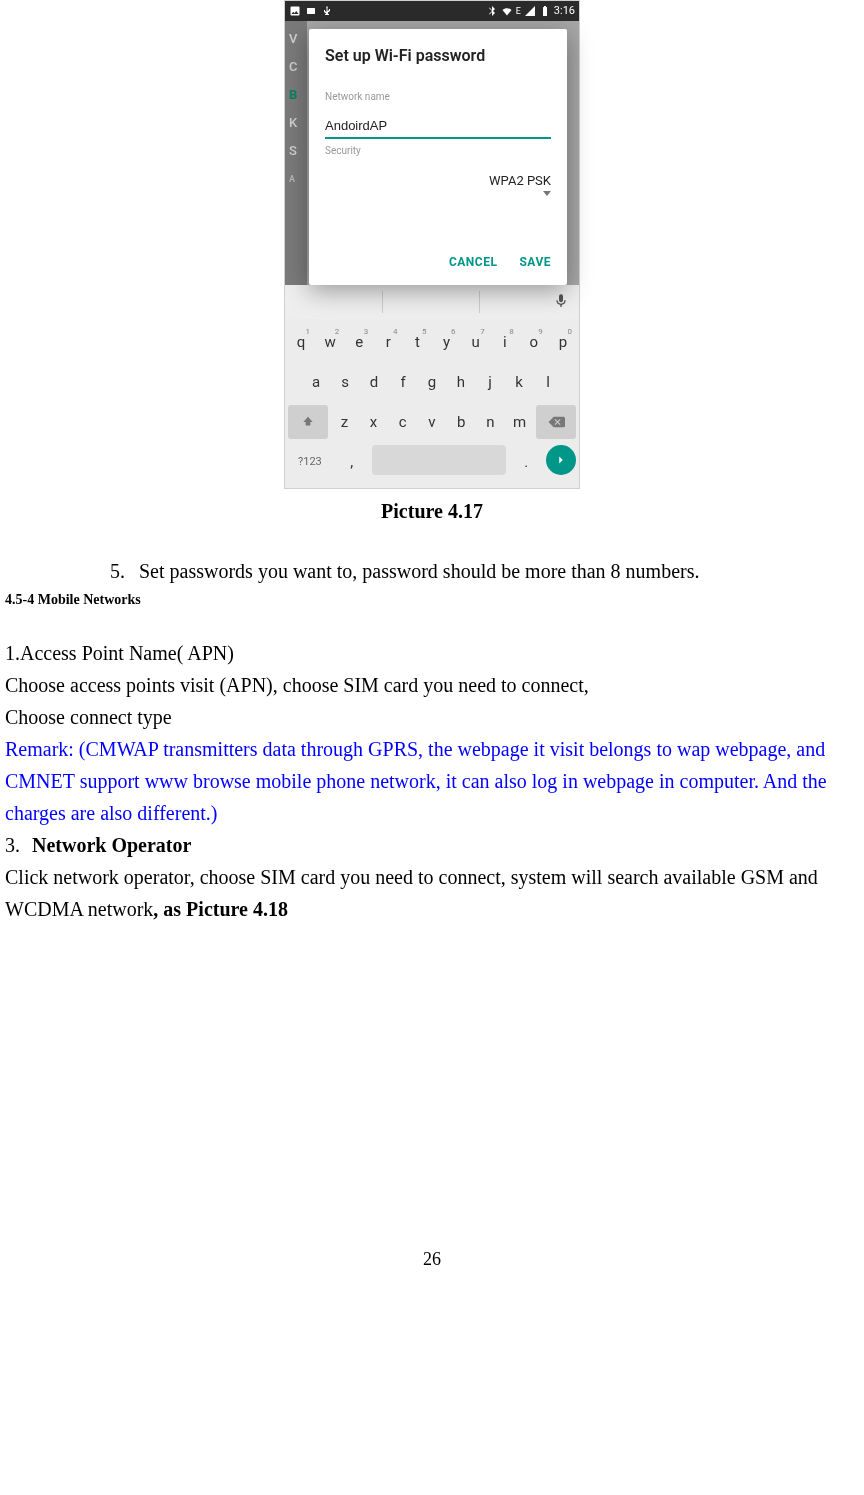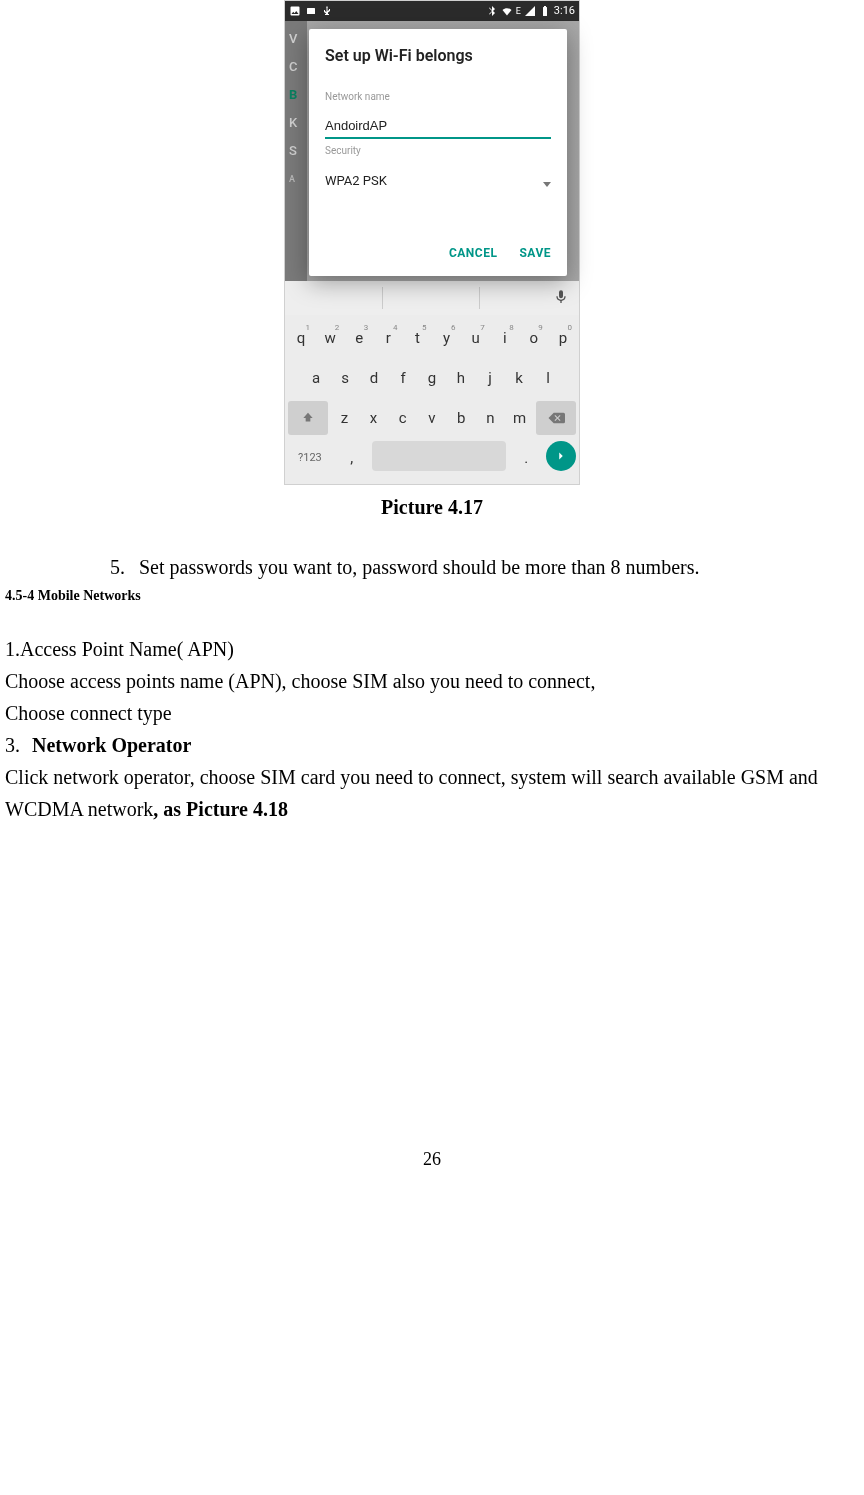--- a/index.html
+++ b/index.html
@@ -81,20 +81,21 @@
       width:100%;
       padding:2px 0 4px 0;
       outline:none;
     }
     .sec-row {
       margin-top:12px;
       display:flex;
       justify-content:space-between;
       align-items:flex-end;
       border-bottom:1px solid transparent;
+      flex-direction:column;
     }
     .sec-val { font-size:13px; color:#222; }
     .dropdown-caret {
       width:0;height:0;border-left:4px solid transparent;border-right:4px solid transparent;border-top:5px solid #777;margin-bottom:4px;
     }
     .pw-field { margin-top:12px; }
     .pw-dots { font-size:13px; letter-spacing:3px; color:#222; padding:2px 0 6px; }
     .dialog-actions {
       display:flex;
       justify-content:flex-end;
@@ -259,21 +260,21 @@
       <div class="bg-letters">
         <div>V</div>
         <div>C</div>
         <div class="bg-b">B</div>
         <div>K</div>
         <div>S</div>
         <div style="font-size:9px;color:#bbb;">A</div>
       </div>
 
       <div class="dialog">
-        <div class="dialog-title">Set up Wi-Fi belongs</div>
+        <div class="dialog-title">Set up Wi-Fi password</div>
 
         <div class="field-label">Network name</div>
         <input class="nn-input" value="AndoirdAP" style="">
 
         <div style="margin-top:4px" class="field-label">Security</div>
         <div class="sec-row">
           <span class="sec-val">WPA2 PSK</span>
           <span class="dropdown-caret"></span>
         </div>
 
@@ -355,22 +356,23 @@
   <div class="caption">Picture 4.17</div>
 
   <div class="list-item-5">
     <span class="list-num">5.</span>
     <span>Set passwords you want to, password should be more than 8 numbers.</span>
   </div>
 
   <div class="h-454">4.5-4 Mobile Networks</div>
 
   <div class="para">1.Access Point Name( APN)</div>
-  <div class="para">Choose access points name (APN), choose SIM also you need to connect,</div>
+  <div class="para">Choose access points visit (APN), choose SIM card you need to connect,</div>
   <div class="para">Choose connect type</div>
+  <div class="para remark">Remark: (CMWAP transmitters data through GPRS, the webpage it visit belongs to wap webpage, and CMNET support www browse mobile phone network, it can also log in webpage in computer. And the charges are also different.)</div>
 
   <div class="list-3">
     <span class="n bold">3.</span>
     <span class="bold">Network Operator</span>
   </div>
   <div class="para">
     <span>Click network operator, choose SIM card you need to connect, system will search available GSM and WCDMA network</span><span class="bold">, as Picture 4.18</span>
   </div>
 
   <div class="footer-pn">26</div>

